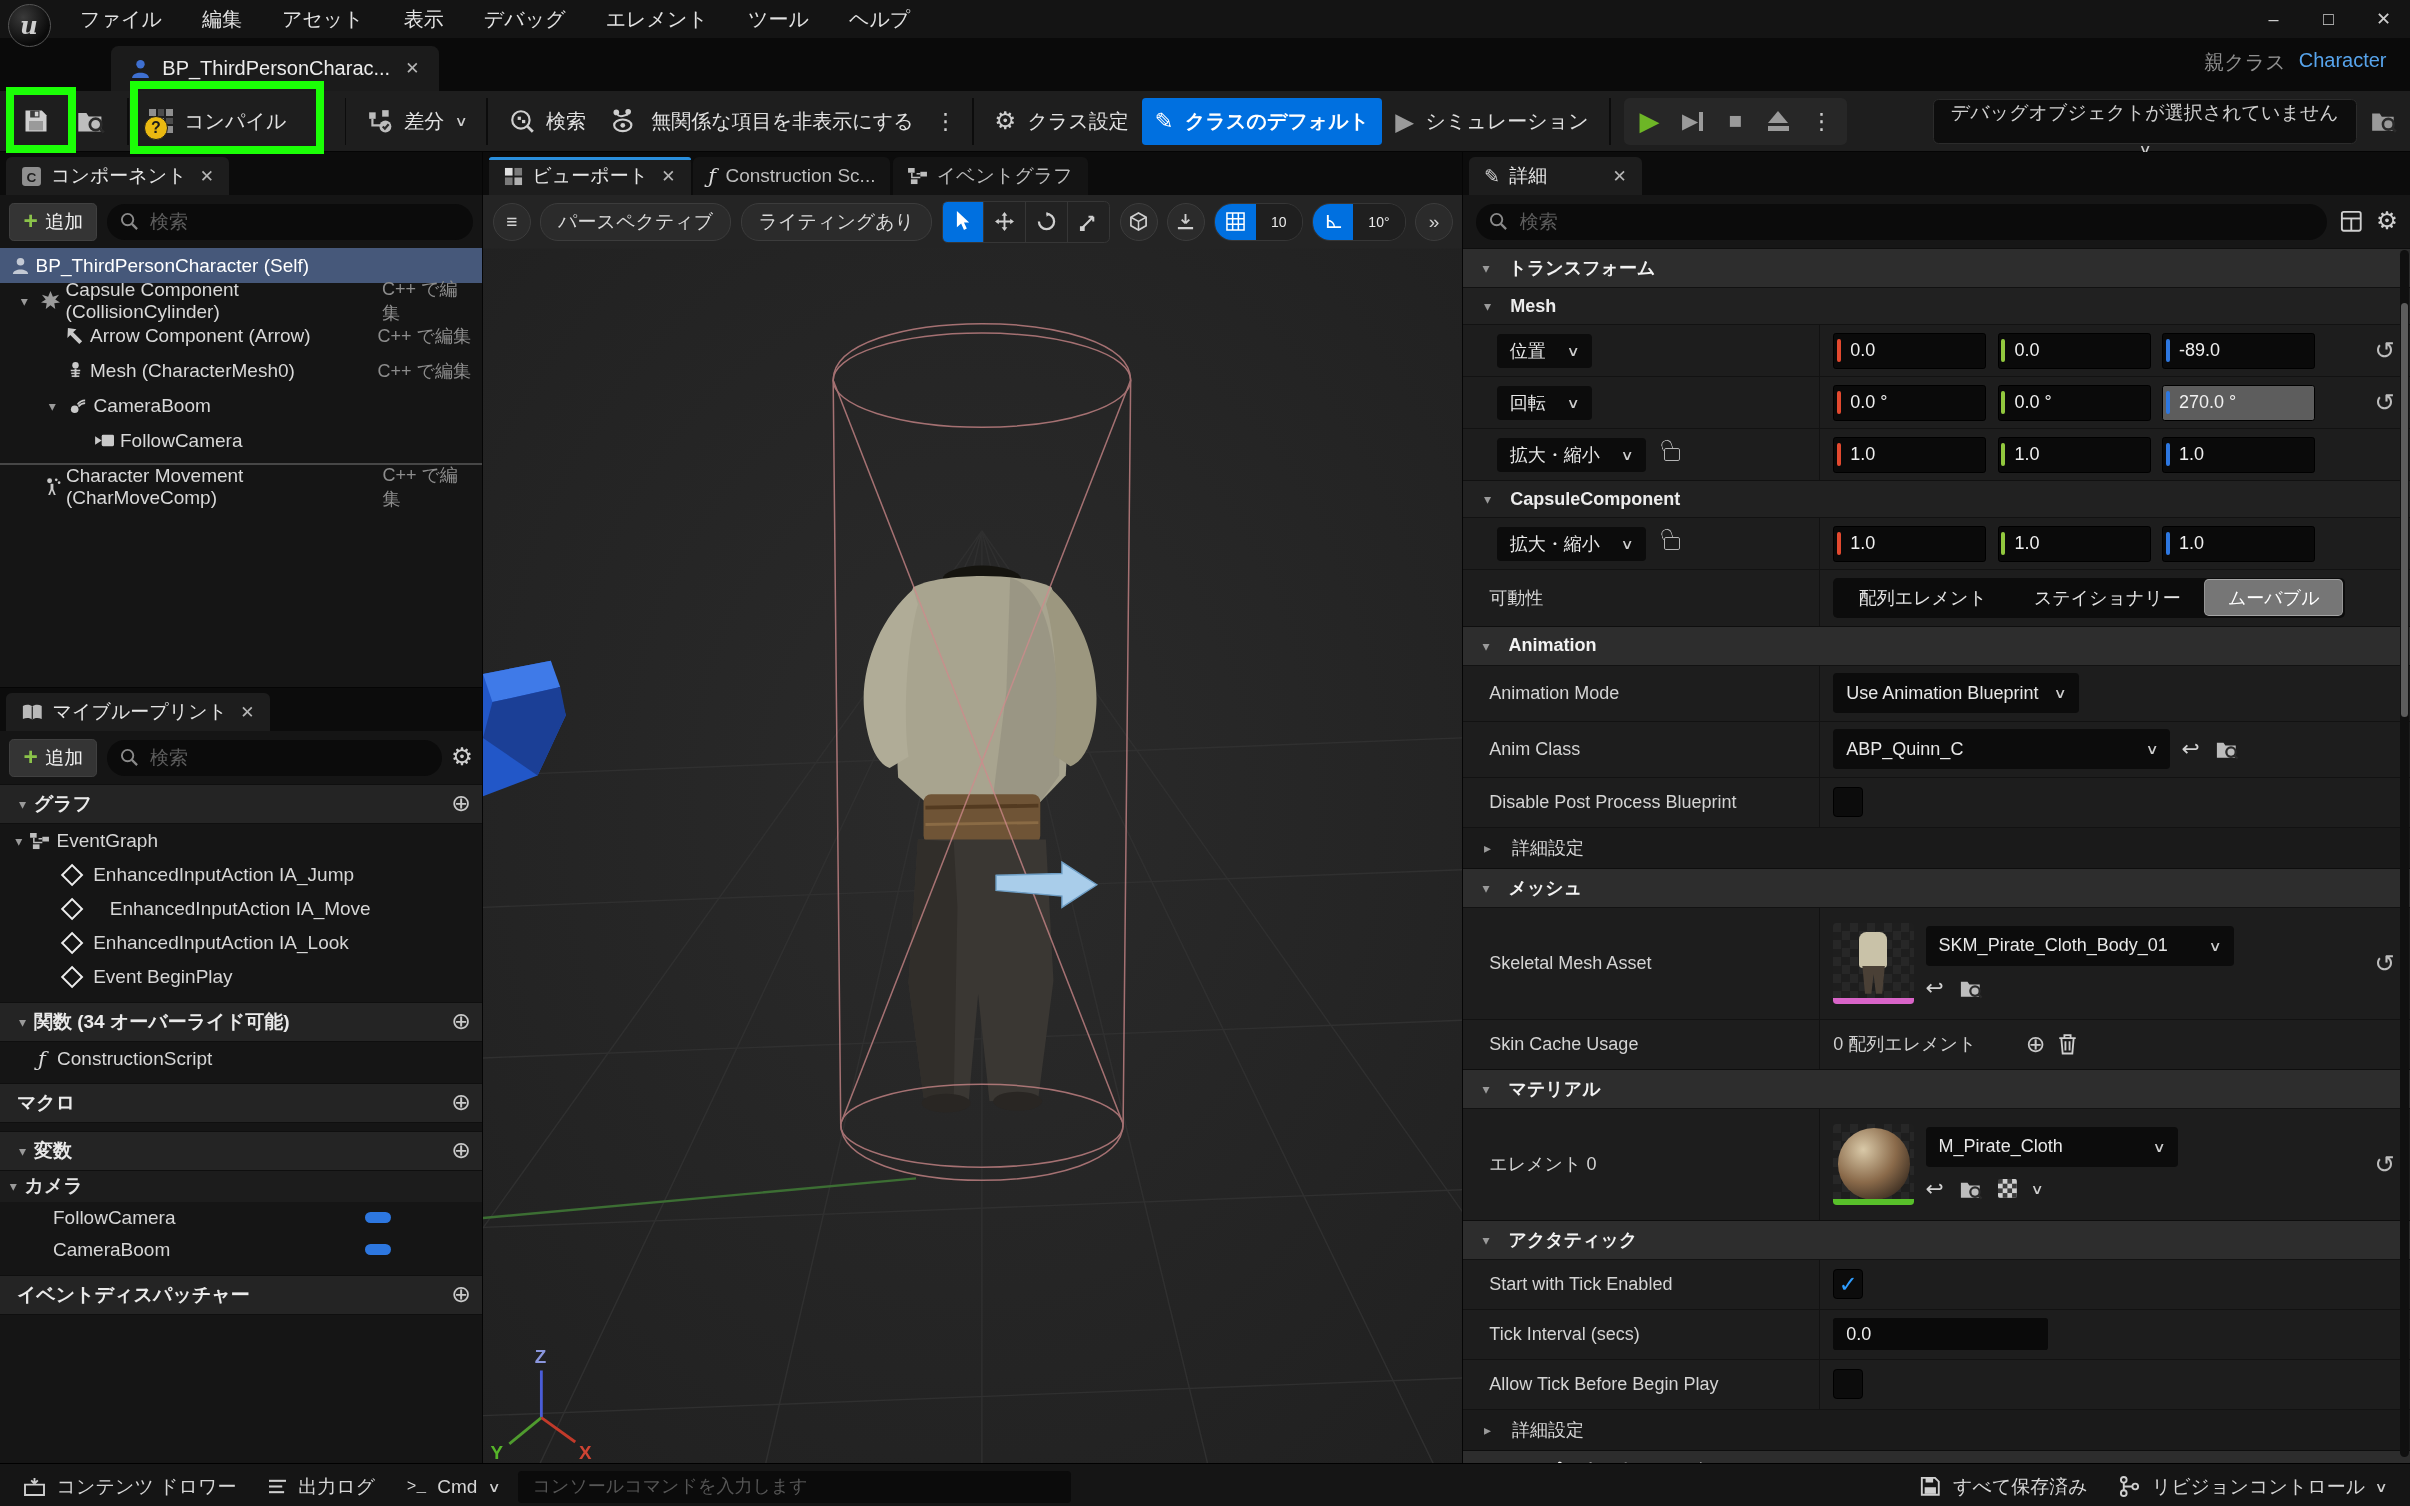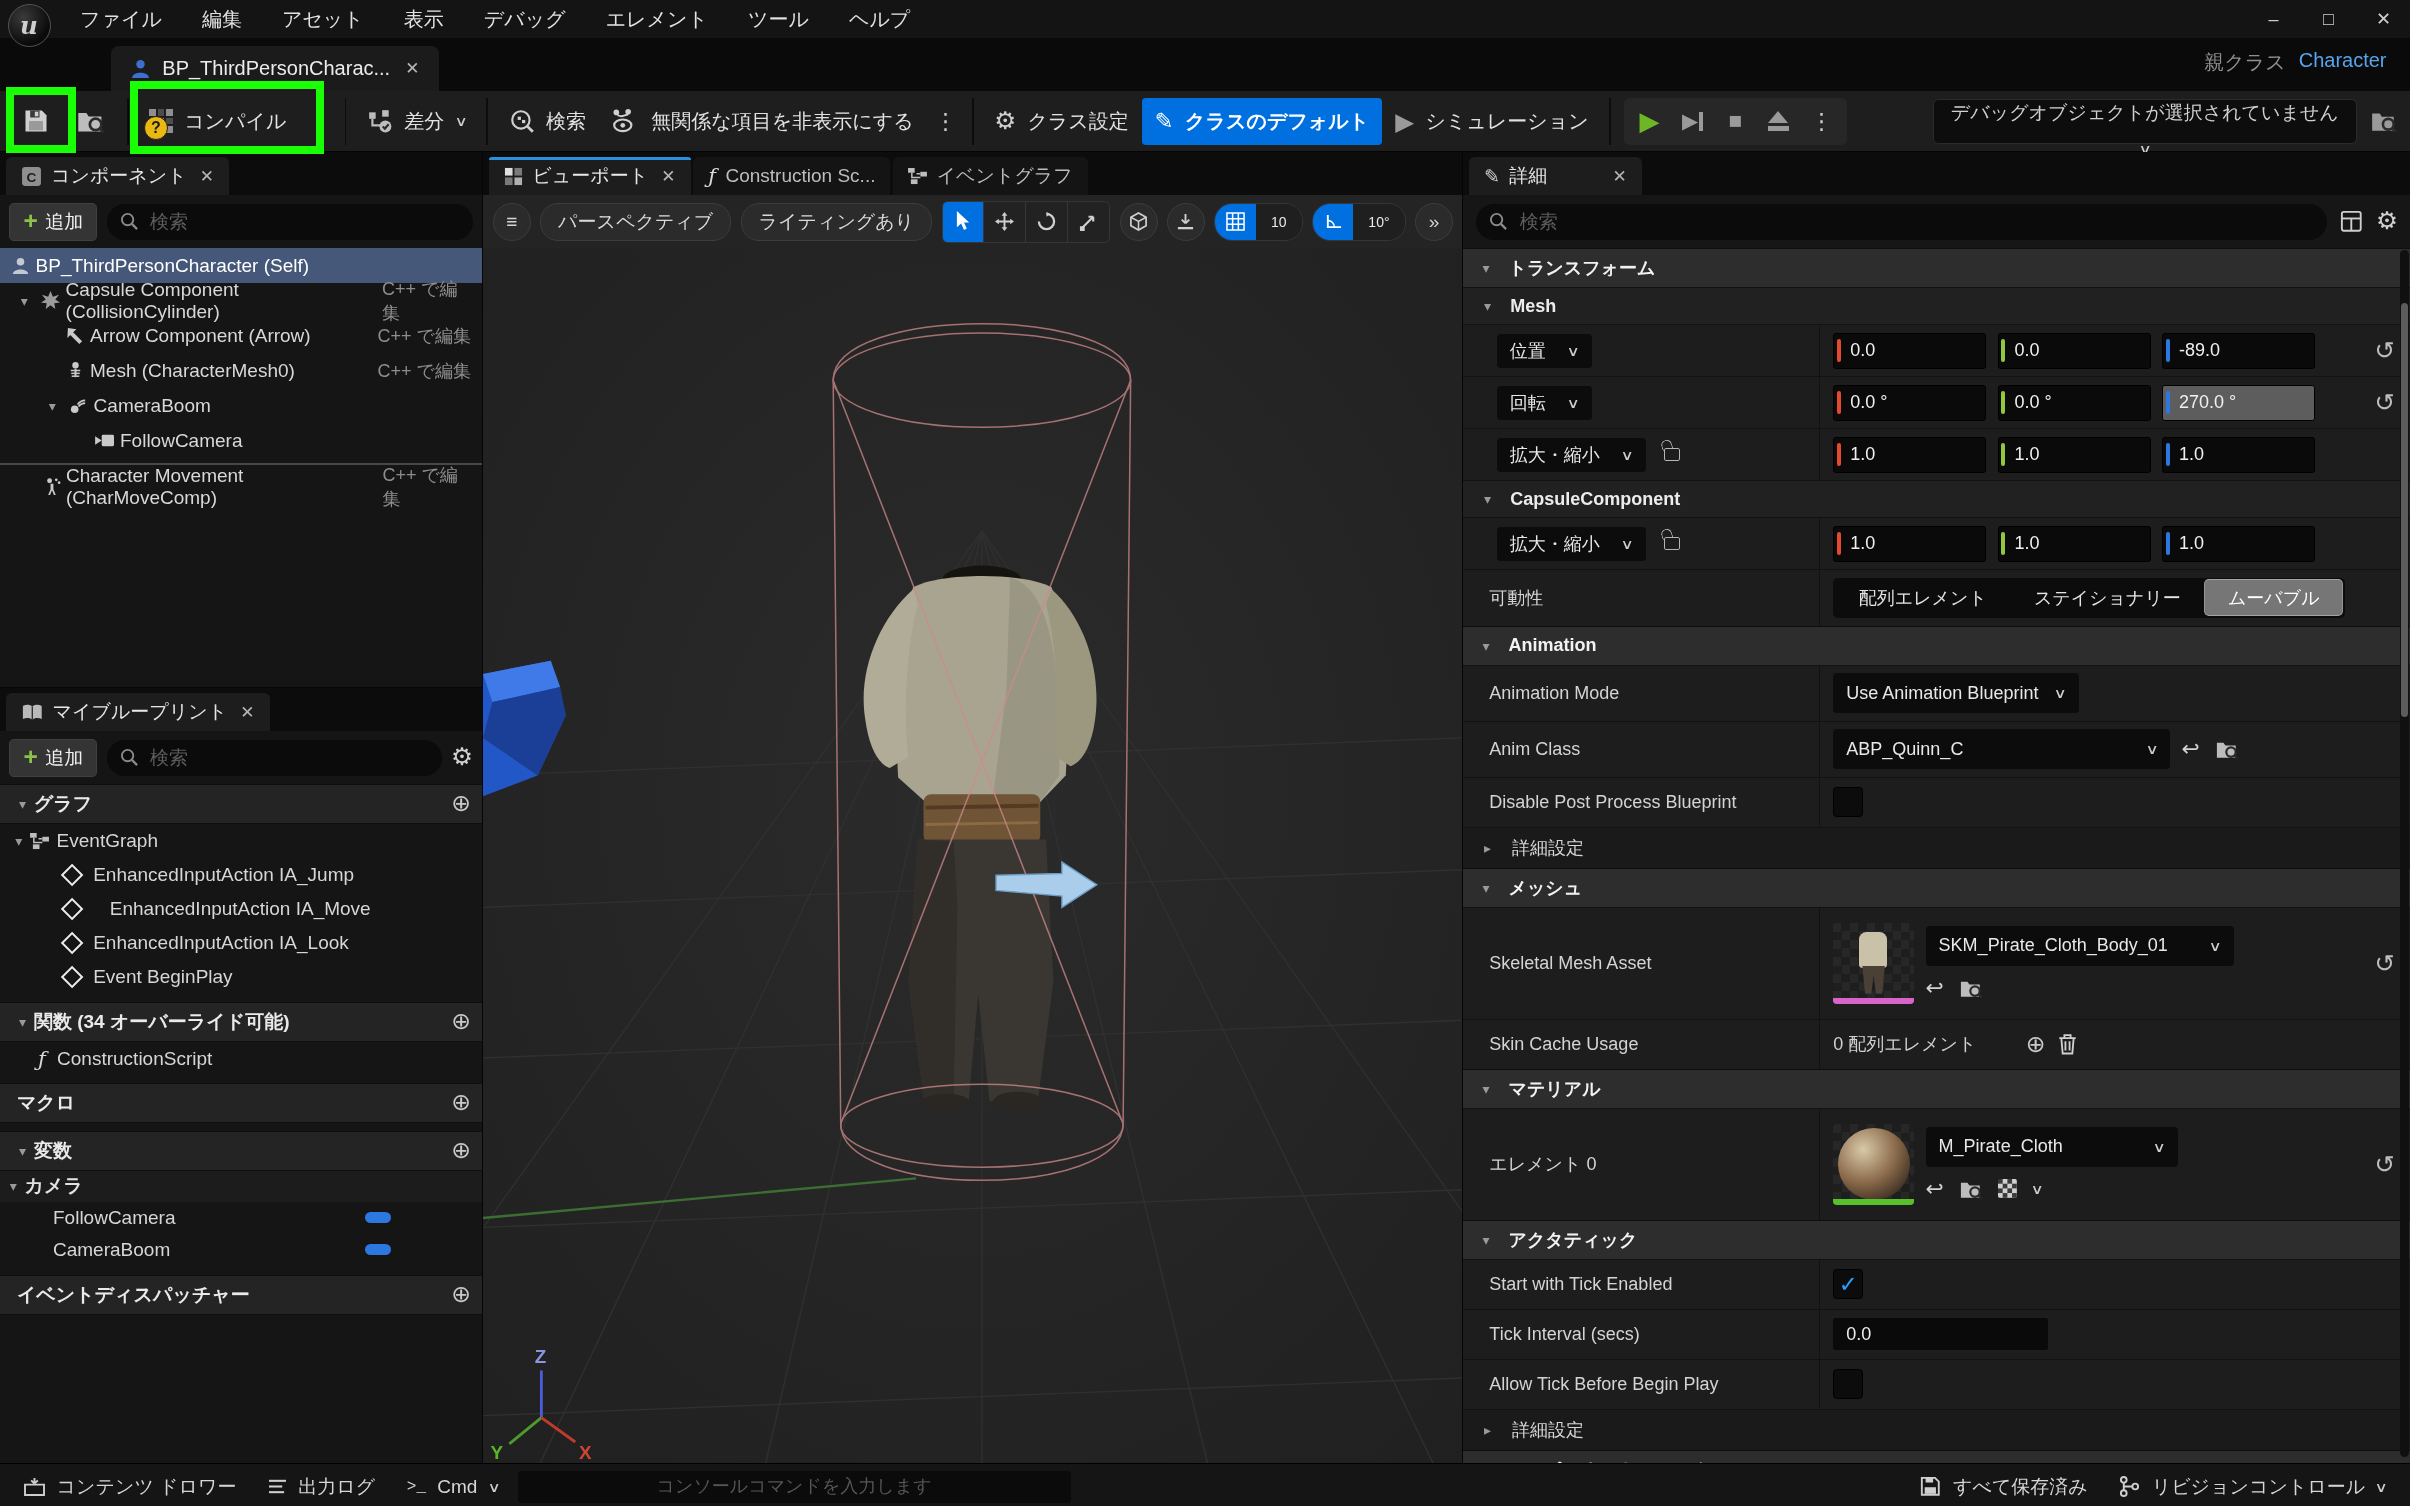--- a/index.html
+++ b/index.html
@@ -133,21 +133,21 @@
   .sphere{position:absolute;inset:4.7px;border-radius:50%;background:radial-gradient(circle at 35% 30%,#d9c9a8,#8a6a4a 48%,#34281e 85%);}
   .assetcol{display:flex;flex-direction:column;gap:9.4px;}
   .iconrow{display:flex;gap:15px;align-items:center;color:#d2d2d2;font-size:21.7px;}
   .checker{width:19px;height:19px;background:repeating-conic-gradient(#cfcfcf 0 25%,#3a3a3a 0 50%) 0 0/9.4px 9.4px;border-radius:1.9px;display:inline-block;}
   .vscroll{position:absolute;right:1.9px;top:98px;bottom:5.6px;width:9.4px;background:#101010;border-radius:4.7px;}
   .vthumb{position:absolute;top:53px;height:414px;left:0.9px;right:0.9px;background:#5c5c5c;border-radius:4.7px;}
   
   .statusbar{height:45px;background:#151515;display:flex;align-items:center;gap:5.6px;padding:0 11.3px;border-top:1.9px solid #000;}
   .sbtn{display:flex;align-items:center;gap:11.3px;font-size:19px;color:#d6d6d6;padding:0 13px;height:45px;white-space:nowrap;}
   .console{width:527px;height:32px;background:#0b0b0b;border-radius:3.8px;display:flex;align-items:center;padding:0 13px;}
-  .console input{flex:1;background:transparent;border:none;outline:none;color:#c2410c;font-size:18px;font-family:inherit;text-align:center;}
+  .console input{flex:1;background:transparent;border:none;outline:none;color:#c2410c;font-size:18px;font-family:inherit;}
   .console input::placeholder{color:#565656;}
   .mla{margin-left:auto;}
   
   .anno{position:absolute;border:8.5px solid #1bff06;z-index:50;pointer-events:none;box-sizing:border-box;}
   .anno1{left:5.6px;top:87px;width:70px;height:66px;}
   .anno2{left:130px;top:81px;width:194px;height:73px;}
   .icsvg{flex:none;display:block;}
 </style>
 </head>
 <body>

